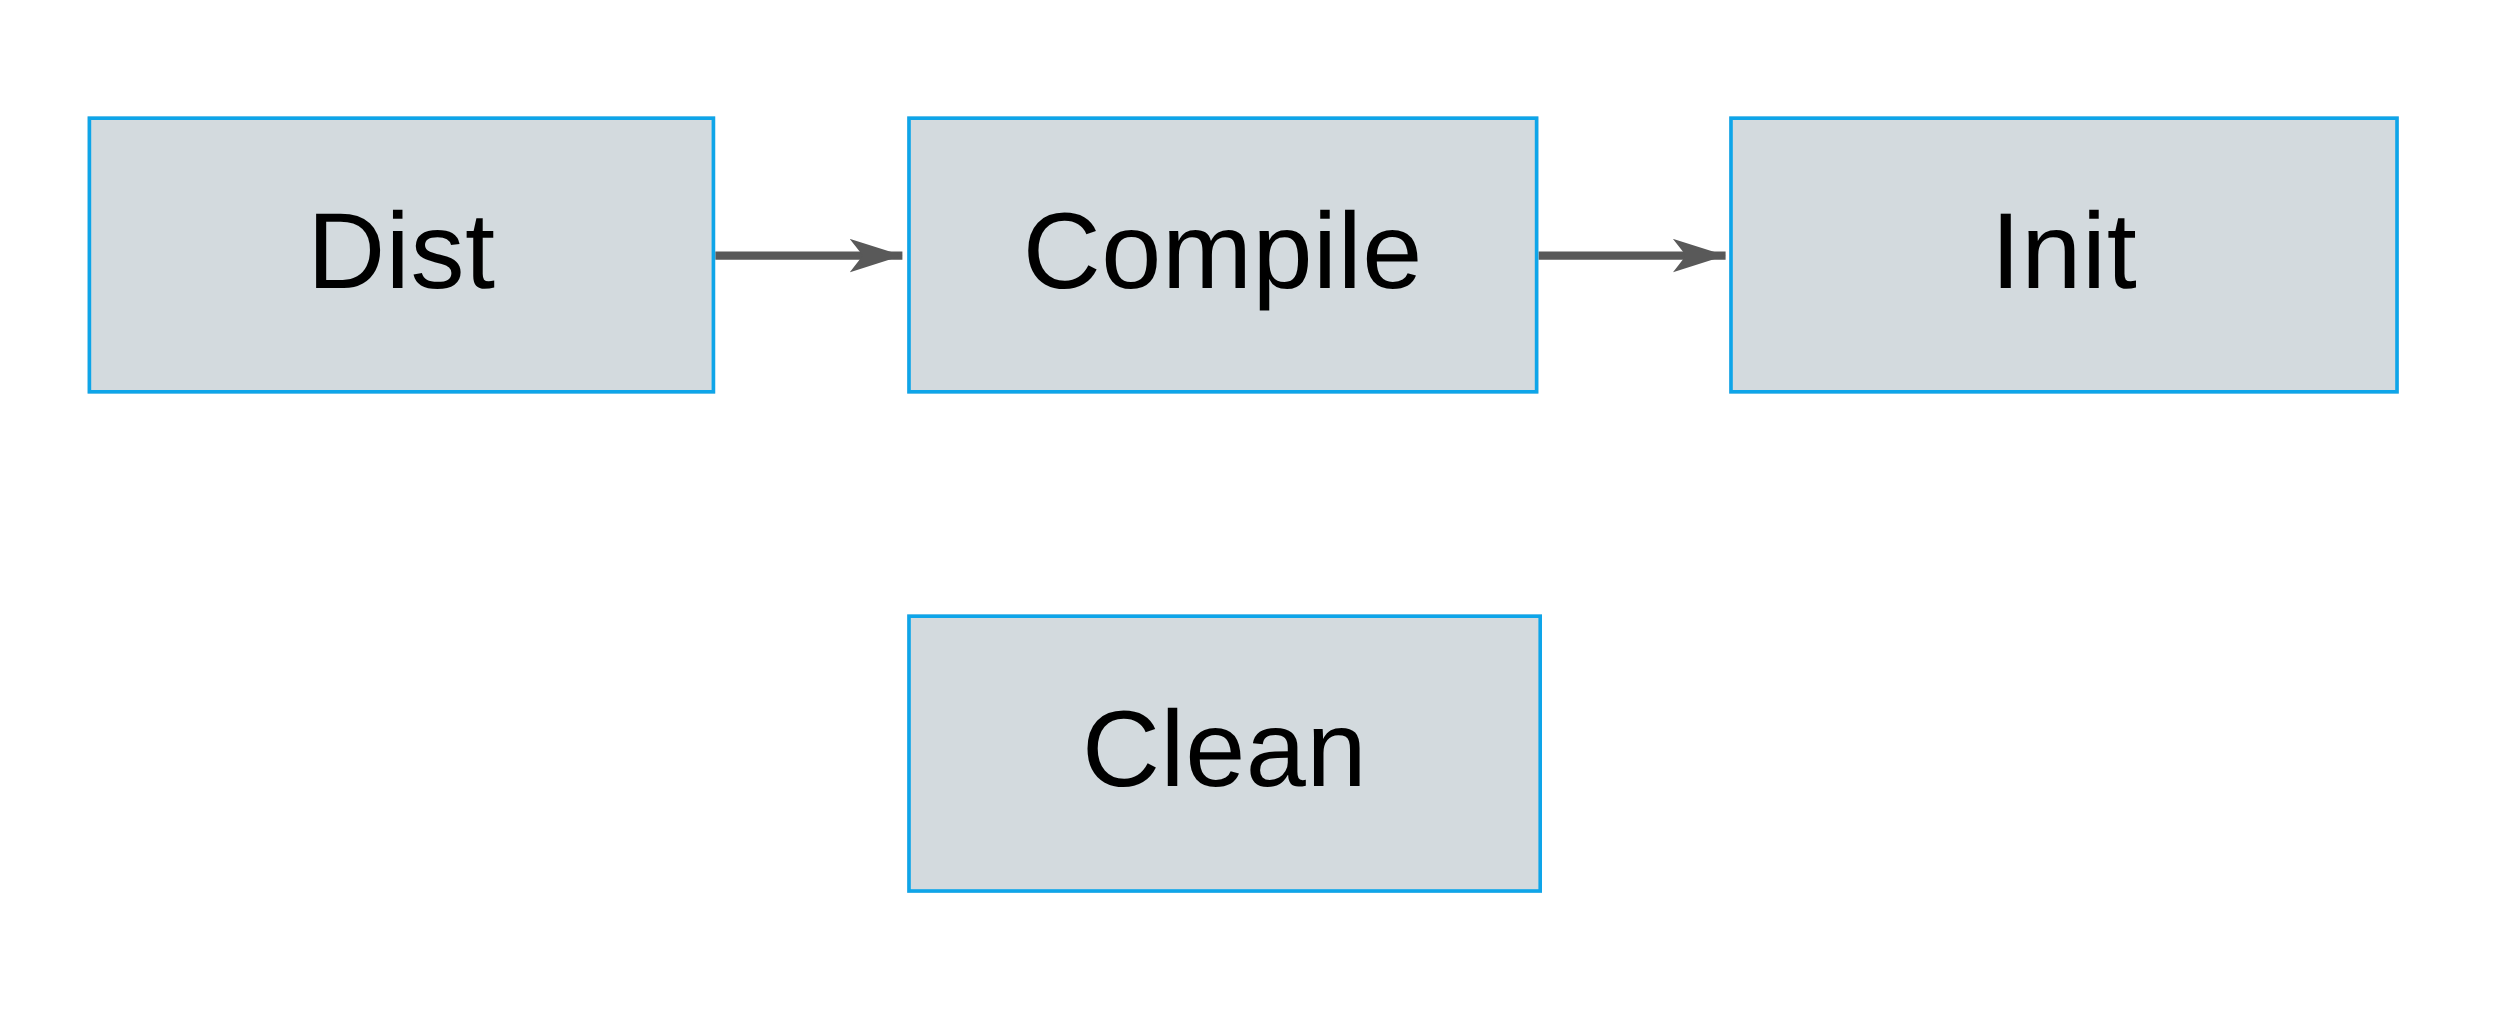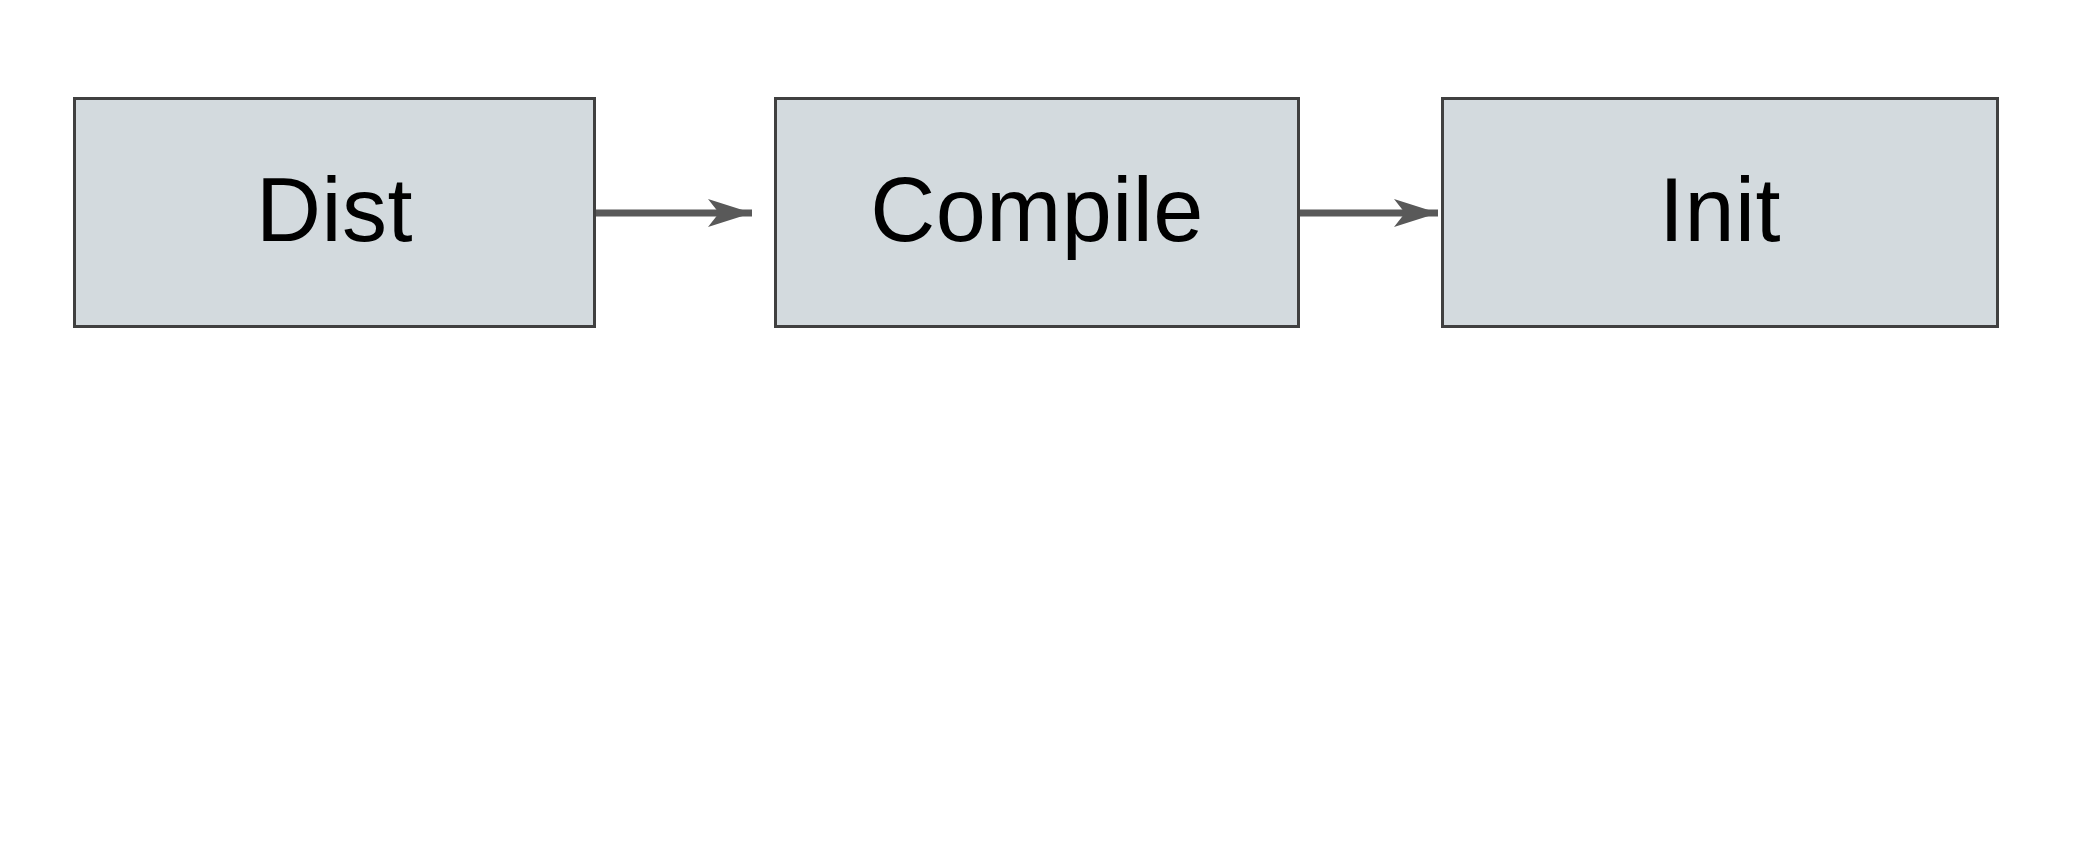--- a/index.html
+++ b/index.html
@@ -12,35 +12,35 @@
     width: 2078px;
     height: 848px;
     background: #ffffff;
     font-family: "Liberation Sans", sans-serif;
     overflow: hidden;
   }
   .node {
     position: absolute;
     box-sizing: border-box;
     background: #d3dade;
-    border: 3px solid #404040;
+    border: 3px solid #0ea5e9;
     display: flex;
     align-items: center;
     justify-content: center;
   }
   .node .label {
     font-size: 90px;
     line-height: 1;
     color: #000000;
     letter-spacing: 0.5px;
     white-space: nowrap;
     padding-bottom: 6px; 
   }
   #node-dist    { left: 73px;   top: 97px;  width: 523px; height: 231px; }
-  #node-compile { left: 756px;  top: 97px;  width: 526px; height: 231px; margin-left: 18px; }
+  #node-compile { left: 756px;  top: 97px;  width: 526px; height: 231px; }
   #node-init    { left: 1441px; top: 97px;  width: 558px; height: 231px; }
   #node-clean   { left: 756px;  top: 512px; width: 529px; height: 232px; }
   .edges-layer {
     position: absolute;
     left: 0;
     top: 0;
     width: 2078px;
     height: 848px;
     pointer-events: none;
   }
@@ -70,14 +70,17 @@
   </div>
 
   <div class="node" id="node-compile">
     <span class="label">Compile</span>
   </div>
 
   <div class="node" id="node-init">
     <span class="label">Init</span>
   </div>
 
+  <div class="node" id="node-clean">
+    <span class="label">Clean</span>
+  </div>
 
 </div>
 
 </body></html>

